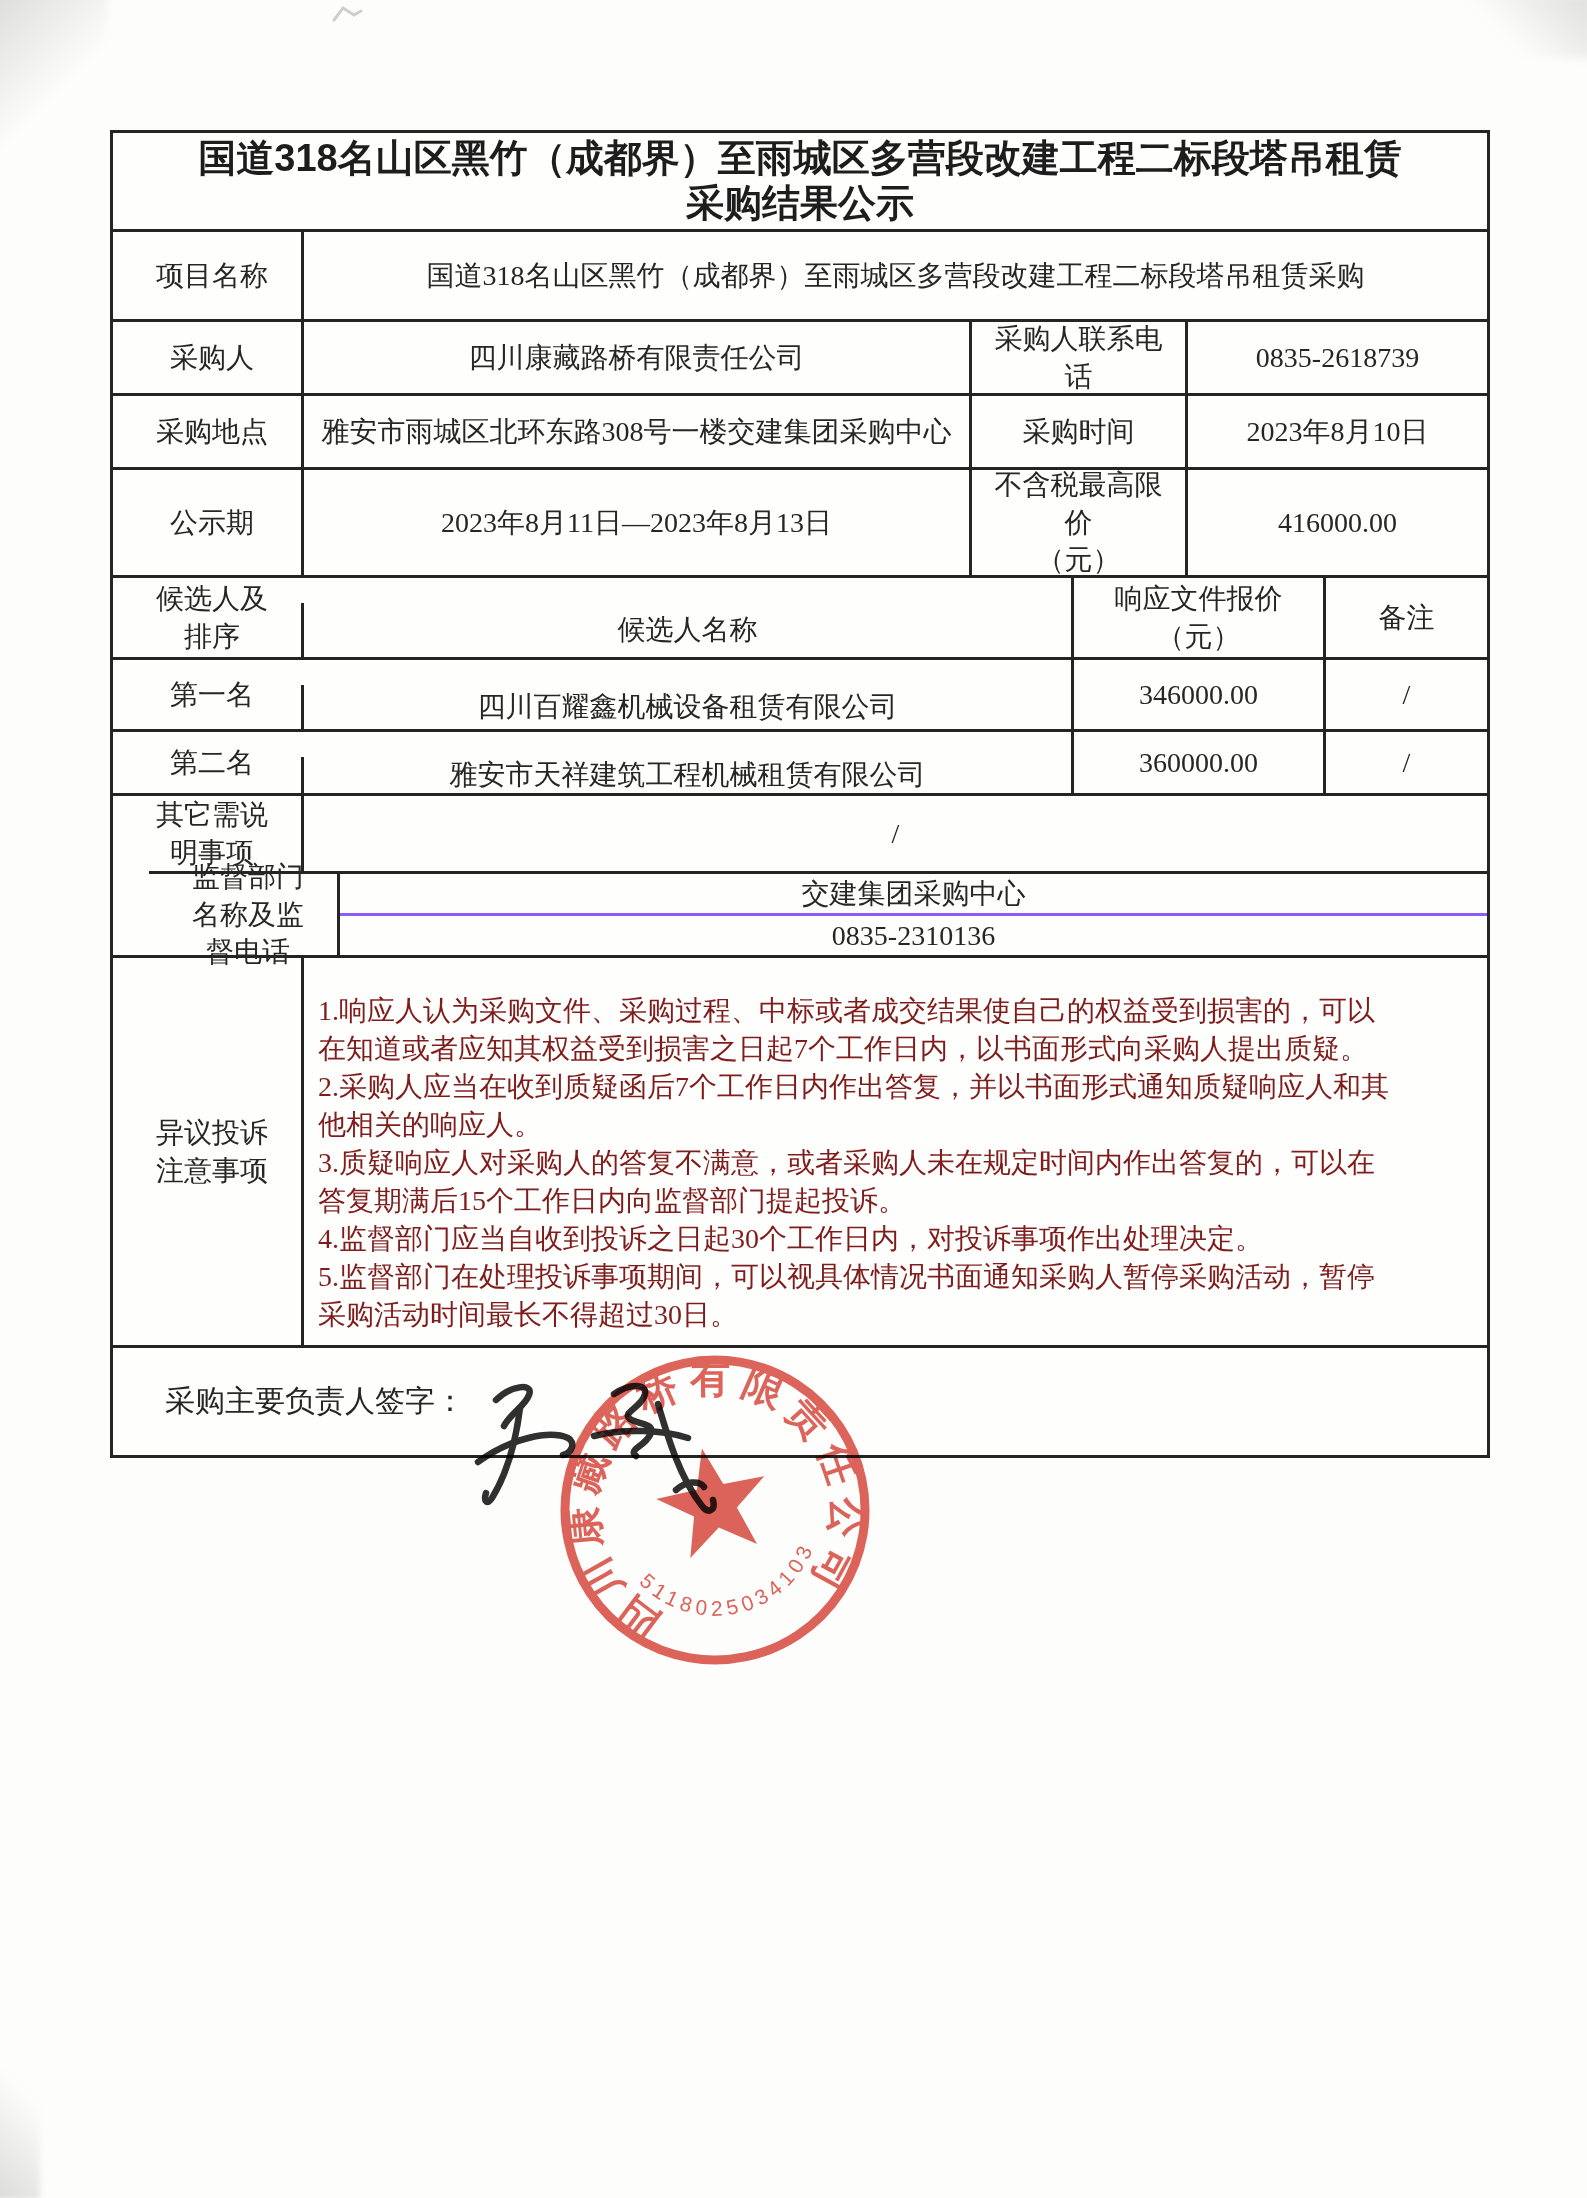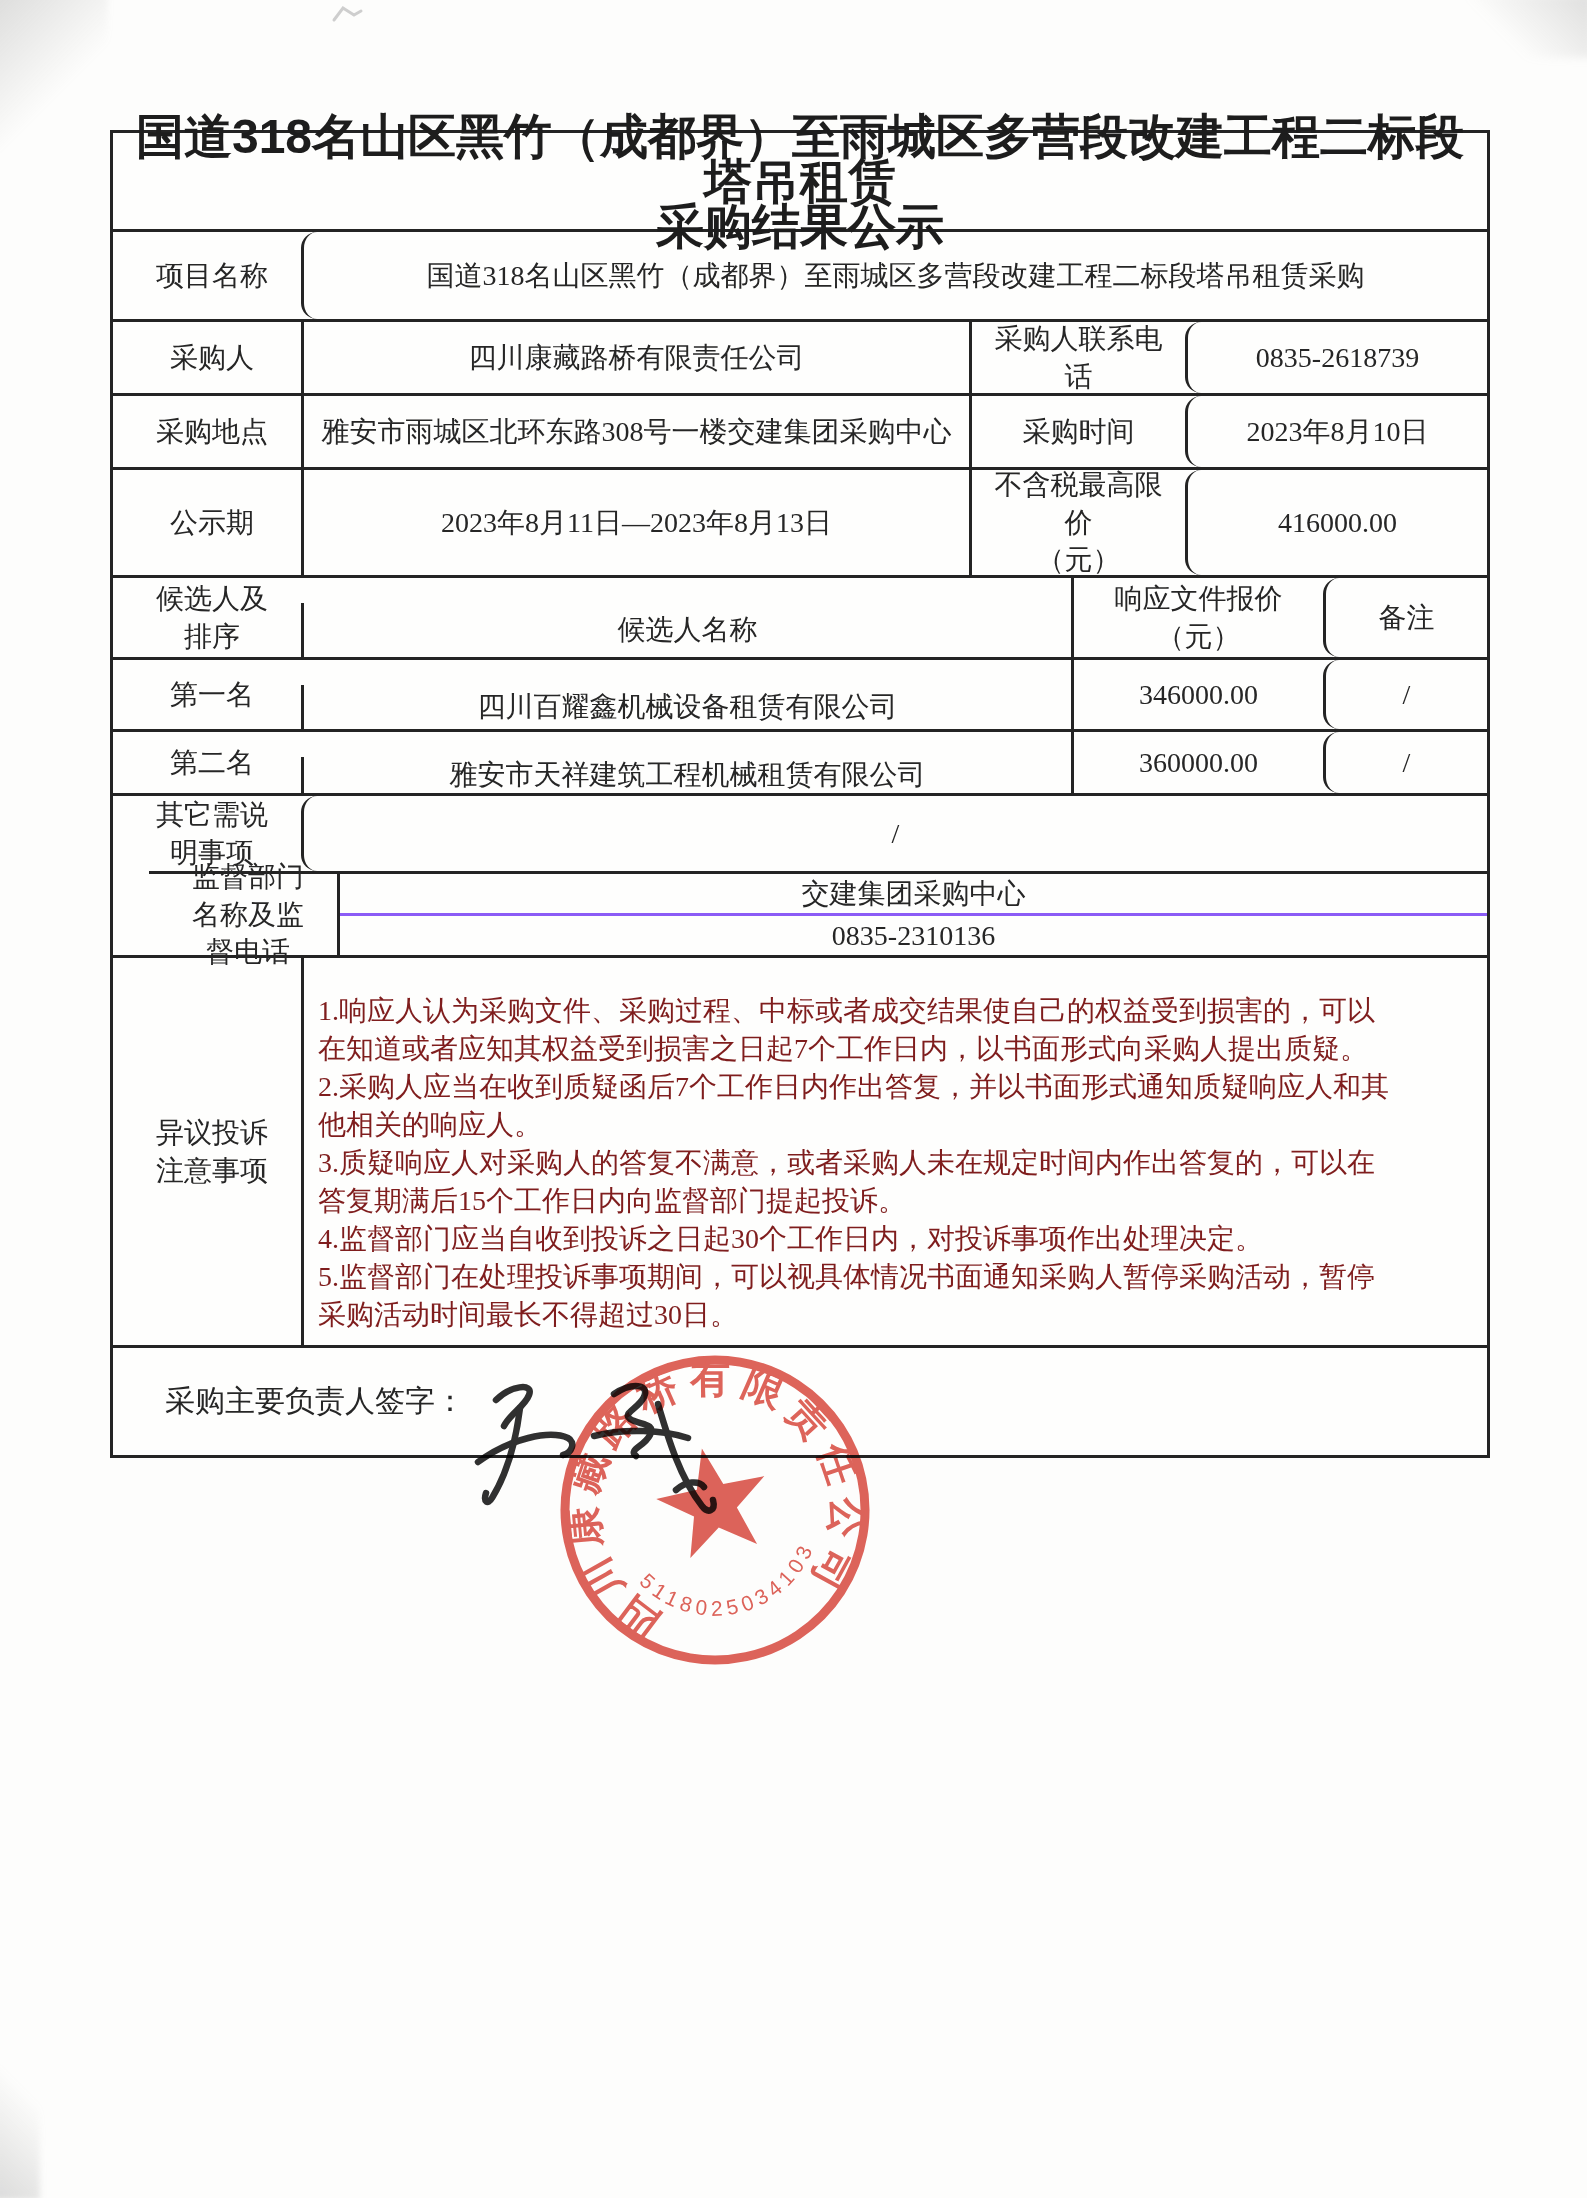--- a/index.html
+++ b/index.html
@@ -27,38 +27,38 @@
     padding:4px 10px;
     font-size:28px;line-height:1.35;
   }
   .cell:first-child{border-left:none;}
   .pre{white-space:pre-line;}
   .w-label{width:188px;flex:none;padding-left:20px;}
   .w-val-a{width:668px;flex:none;}
   .w-c3-a{width:216px;flex:none;}
   .w-name{width:770px;flex:none;margin-top:25px;}
   .w-price{width:252px;flex:none;}
-  .grow{flex:1;border-radius:16px;}
+  .grow{flex:1;}
 
   .h-title{height:96px;}
   .h-project{height:90px;}
   .h-a{height:74px;}
   .h-pub{height:108px;}
   .h-candh{height:82px;}
   .h-cand1{height:72px;}
   .h-cand2{height:64px;}
   .h-other{height:78px;}
   .h-sup{height:84px;margin-left:36px;}
   .h-obj{height:390px;}
   .h-sig{height:110px;}
 
   .title-cell{
     flex:1;flex-direction:column;justify-content:center;
     font-family:"Liberation Sans", sans-serif;
-    font-weight:bold;font-size:48px;line-height:45px;
+    font-weight:bold;font-size:38px;line-height:45px;
     color:#1d1d1d;padding:2px 8px;
   }
   .sup-right{flex:1;display:flex;flex-direction:column;border-left:3px solid #242424;}
   .sup-sub{flex:1;display:flex;align-items:center;justify-content:center;font-size:28px;}
   .sup-sub:first-child{border-bottom:3px solid #8b5cf6;}
 
   .obj-cell{
     flex:1;border-left:3px solid #242424;
     padding:34px 95px 8px 14px;
     font-size:28px;line-height:38px;

